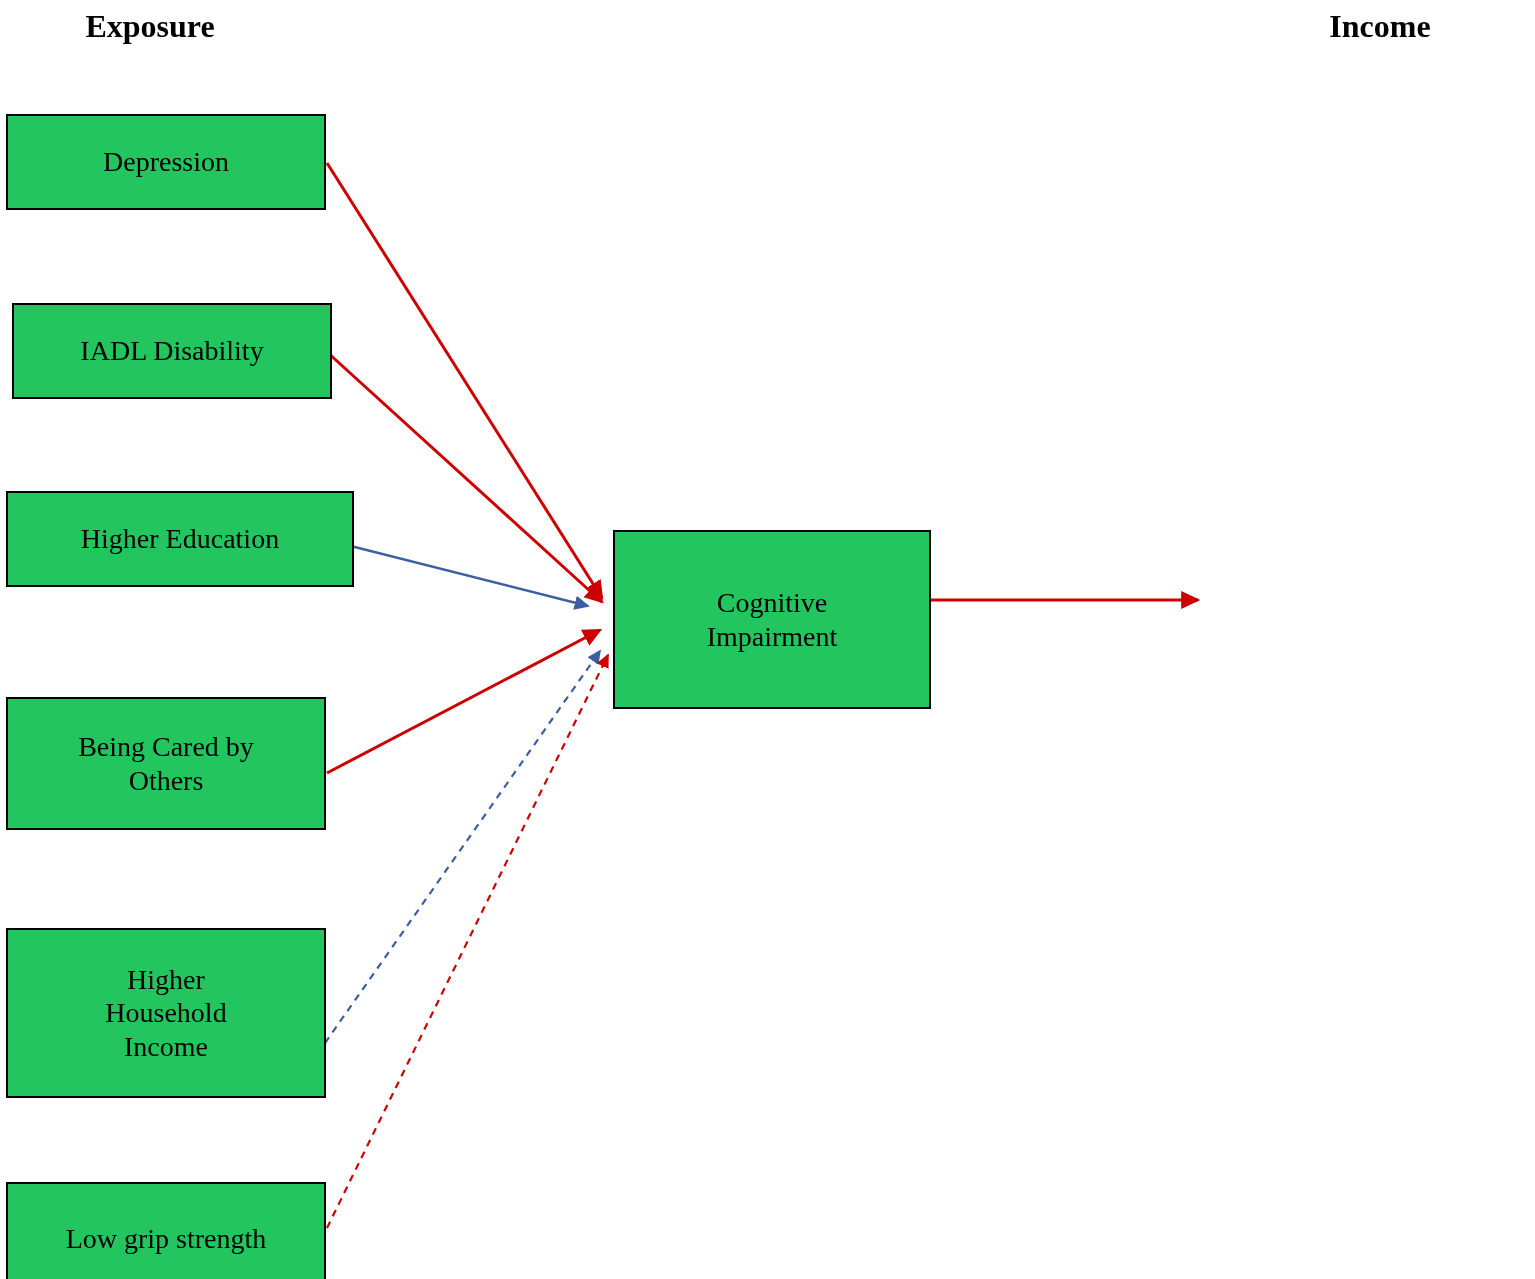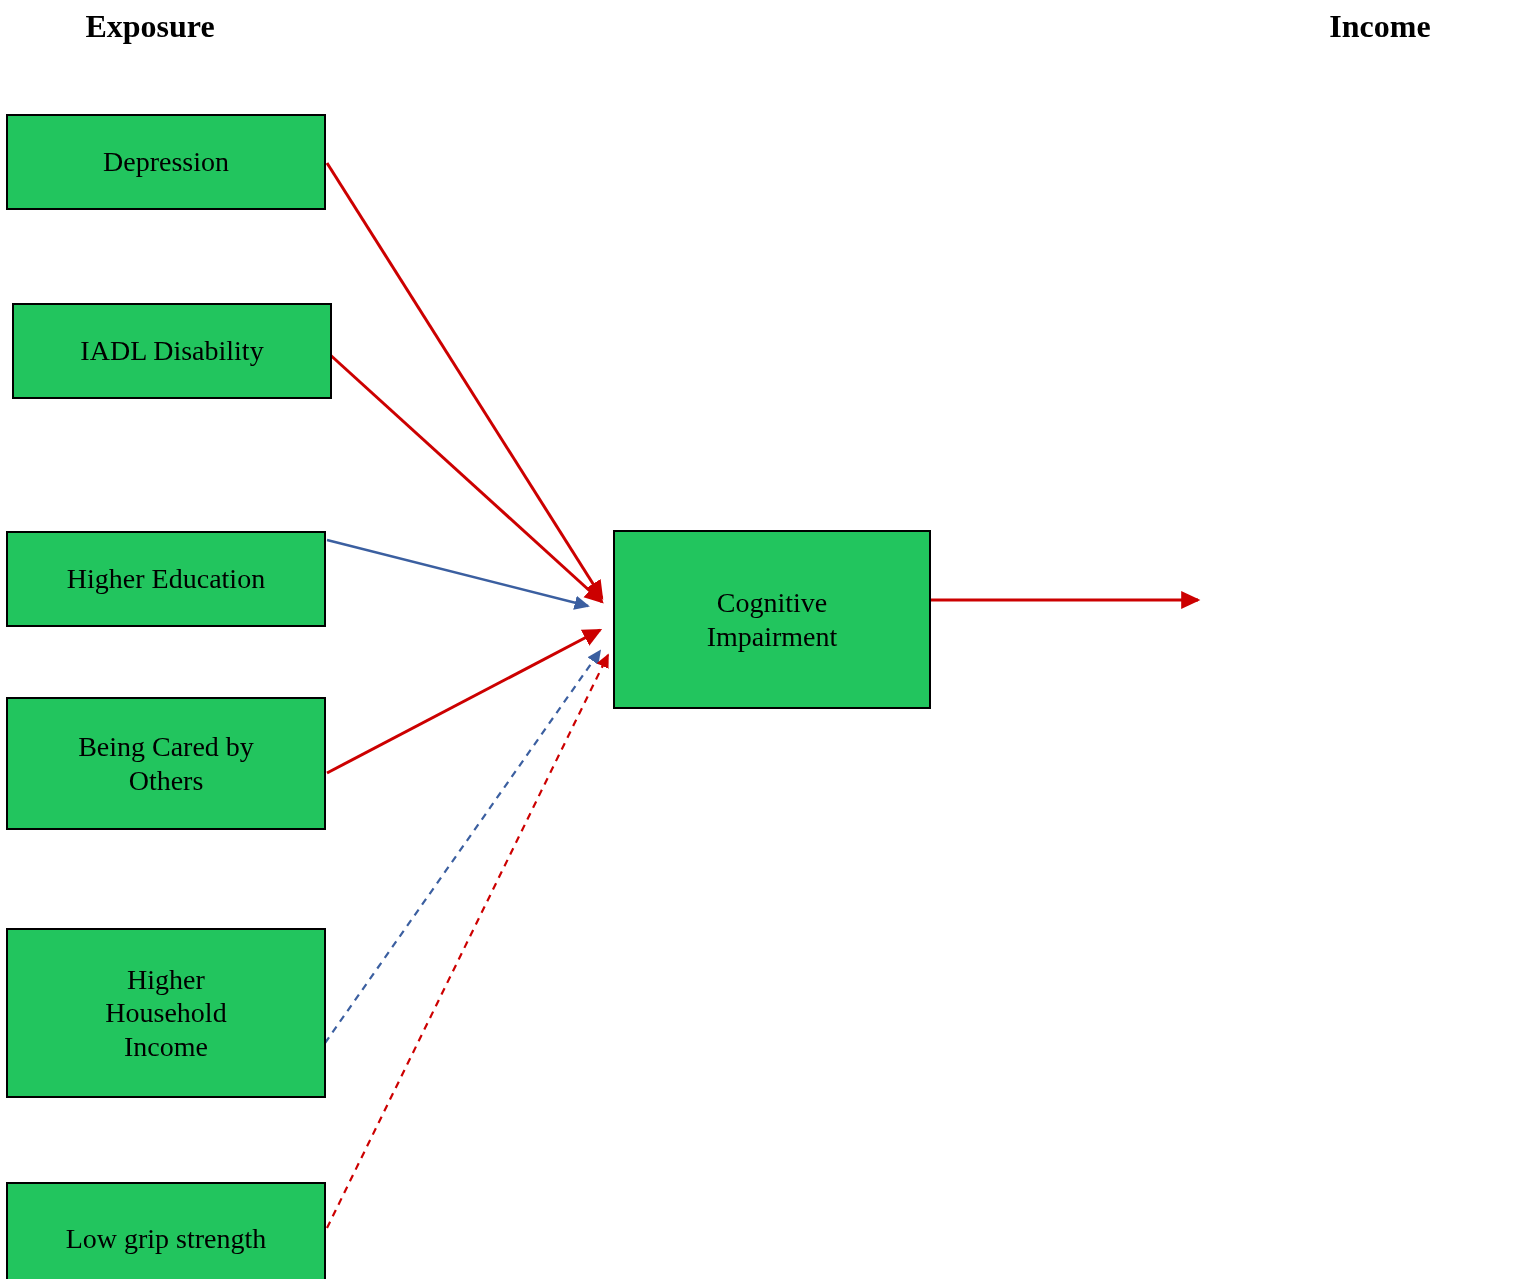--- a/index.html
+++ b/index.html
@@ -98,21 +98,21 @@
   </svg>
 
   <div class="node-box" style="left:6px; top:114px; width:320px; height:96px;">
     <span class="node-label">Depression</span>
   </div>
 
   <div class="node-box" style="left:6px; top:303px; width:320px; height:96px;margin-left:6px;">
     <span class="node-label">IADL Disability</span>
   </div>
 
-  <div class="node-box" style="left:6px; top:491px; width:320px; height:96px;margin-top:40px;">
+  <div class="node-box" style="left:6px; top:491px; width:348px; height:96px;">
     <span class="node-label">Higher Education</span>
   </div>
 
   <div class="node-box" style="left:6px; top:928px; width:320px; height:170px;">
     <span class="node-label">Higher
 Household
 Income</span>
   </div>
 
   <div class="node-box" style="left:6px; top:697px; width:320px; height:133px;">

